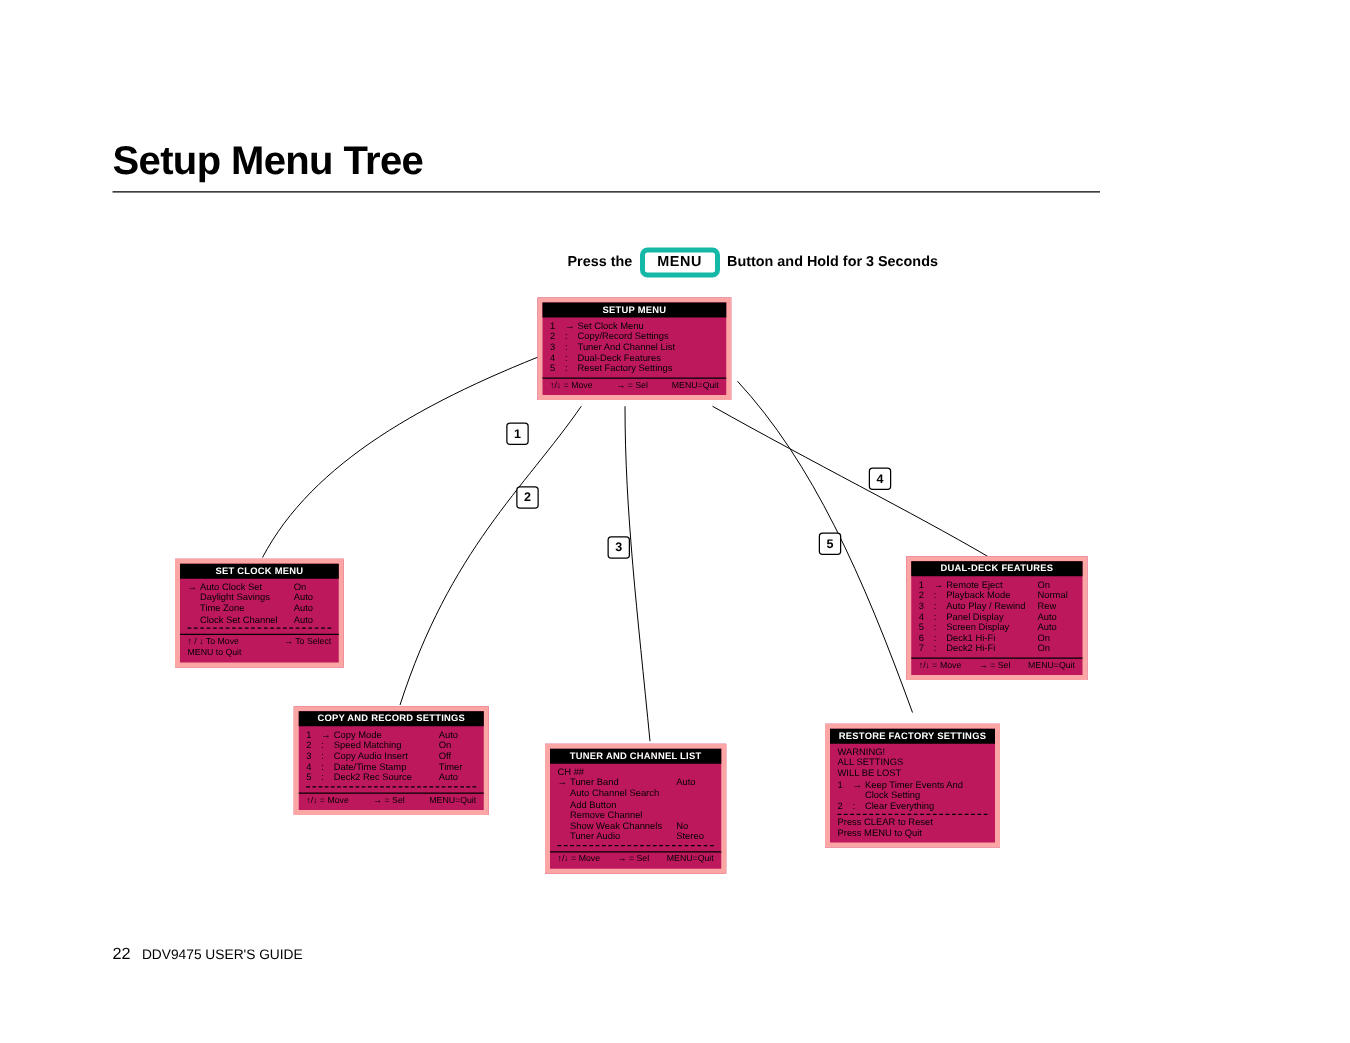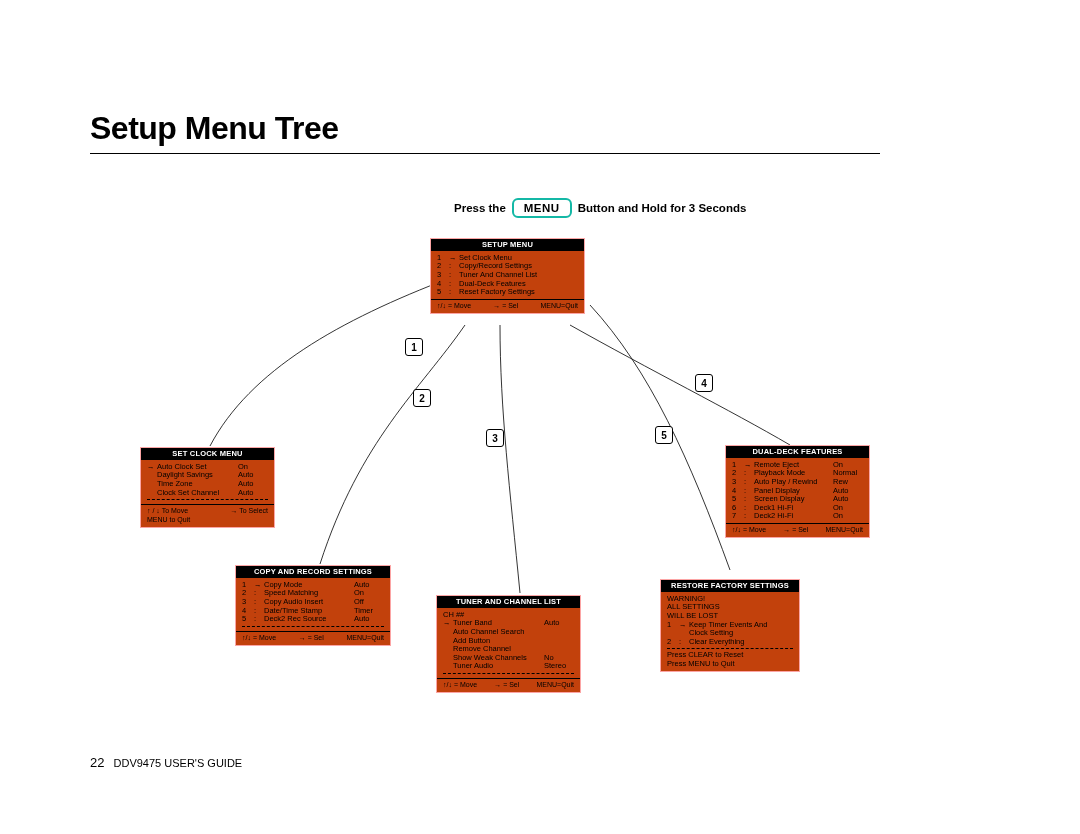--- a/index.html
+++ b/index.html
@@ -1,24 +1,24 @@
 <!DOCTYPE html>
 <html><head>
 <meta charset="utf-8">
 <style>
   * { box-sizing: border-box; margin: 0; padding: 0; }
   body { font-family: Arial, Helvetica, sans-serif; background: #fff; width: 1080px; height: 834px; position: relative; }
   .page { position: absolute; left: 90px; top: 110px; width: 900px; }
   .title { font-size: 32px; font-weight: bold; letter-spacing: -0.5px; }
   .rule { border: none; border-top: 1.5px solid #000; margin-top: 6px; width: 790px; }
   .instr { font-size: 11.5px; font-weight: bold; position: absolute; left: 340px; top: 88px; display: flex; align-items: center; gap: 6px; margin-left: 24px; }
-  .menu-btn { border: 2px solid #14b8a6; border-radius: 6px; padding: 2px 10px; font-size: 11.5px; font-weight: bold; letter-spacing: 0.5px; }
+  .menu-btn { border: 4px solid #14b8a6; border-radius: 6px; padding: 2px 10px; font-size: 11.5px; font-weight: bold; letter-spacing: 0.5px; }
   svg.lines { position: absolute; left: 0; top: 0; width: 900px; height: 620px; }
   .numball { position: absolute; width: 18px; height: 18px; border: 1px solid #000; border-radius: 3px; background: #fff; font-size: 10px; font-weight: bold; display: flex; align-items: center; justify-content: center; }
-  .box { position: absolute; border: 1px solid #fca5a5; background: #c2410c; font-size: 7.5px; line-height: 1.15; }
+  .box { position: absolute; border: 4px solid #fca5a5; background: #be185d; font-size: 7.5px; line-height: 1.15; }
   .box-title { background: #000; color: #fff; text-align: center; font-weight: bold; font-size: 7.5px; padding: 1.5px 0; letter-spacing: 0.2px; }
   .box-body { padding: 3px 6px 2px 6px; }
   .row { display: flex; }
   .row .n { width: 12px; }
   .row .arr { width: 10px; }
   .row .lbl { flex: 1; }
   .row .val { width: 30px; text-align: left; }
   .centered { text-align: left; }
   .dash { border-top: 1px dashed #000; margin: 2px 0; }
   .box-footer { border-top: 1px solid #000; padding: 2px 6px 3px 6px; font-size: 7px; display:flex; justify-content:space-between; }

